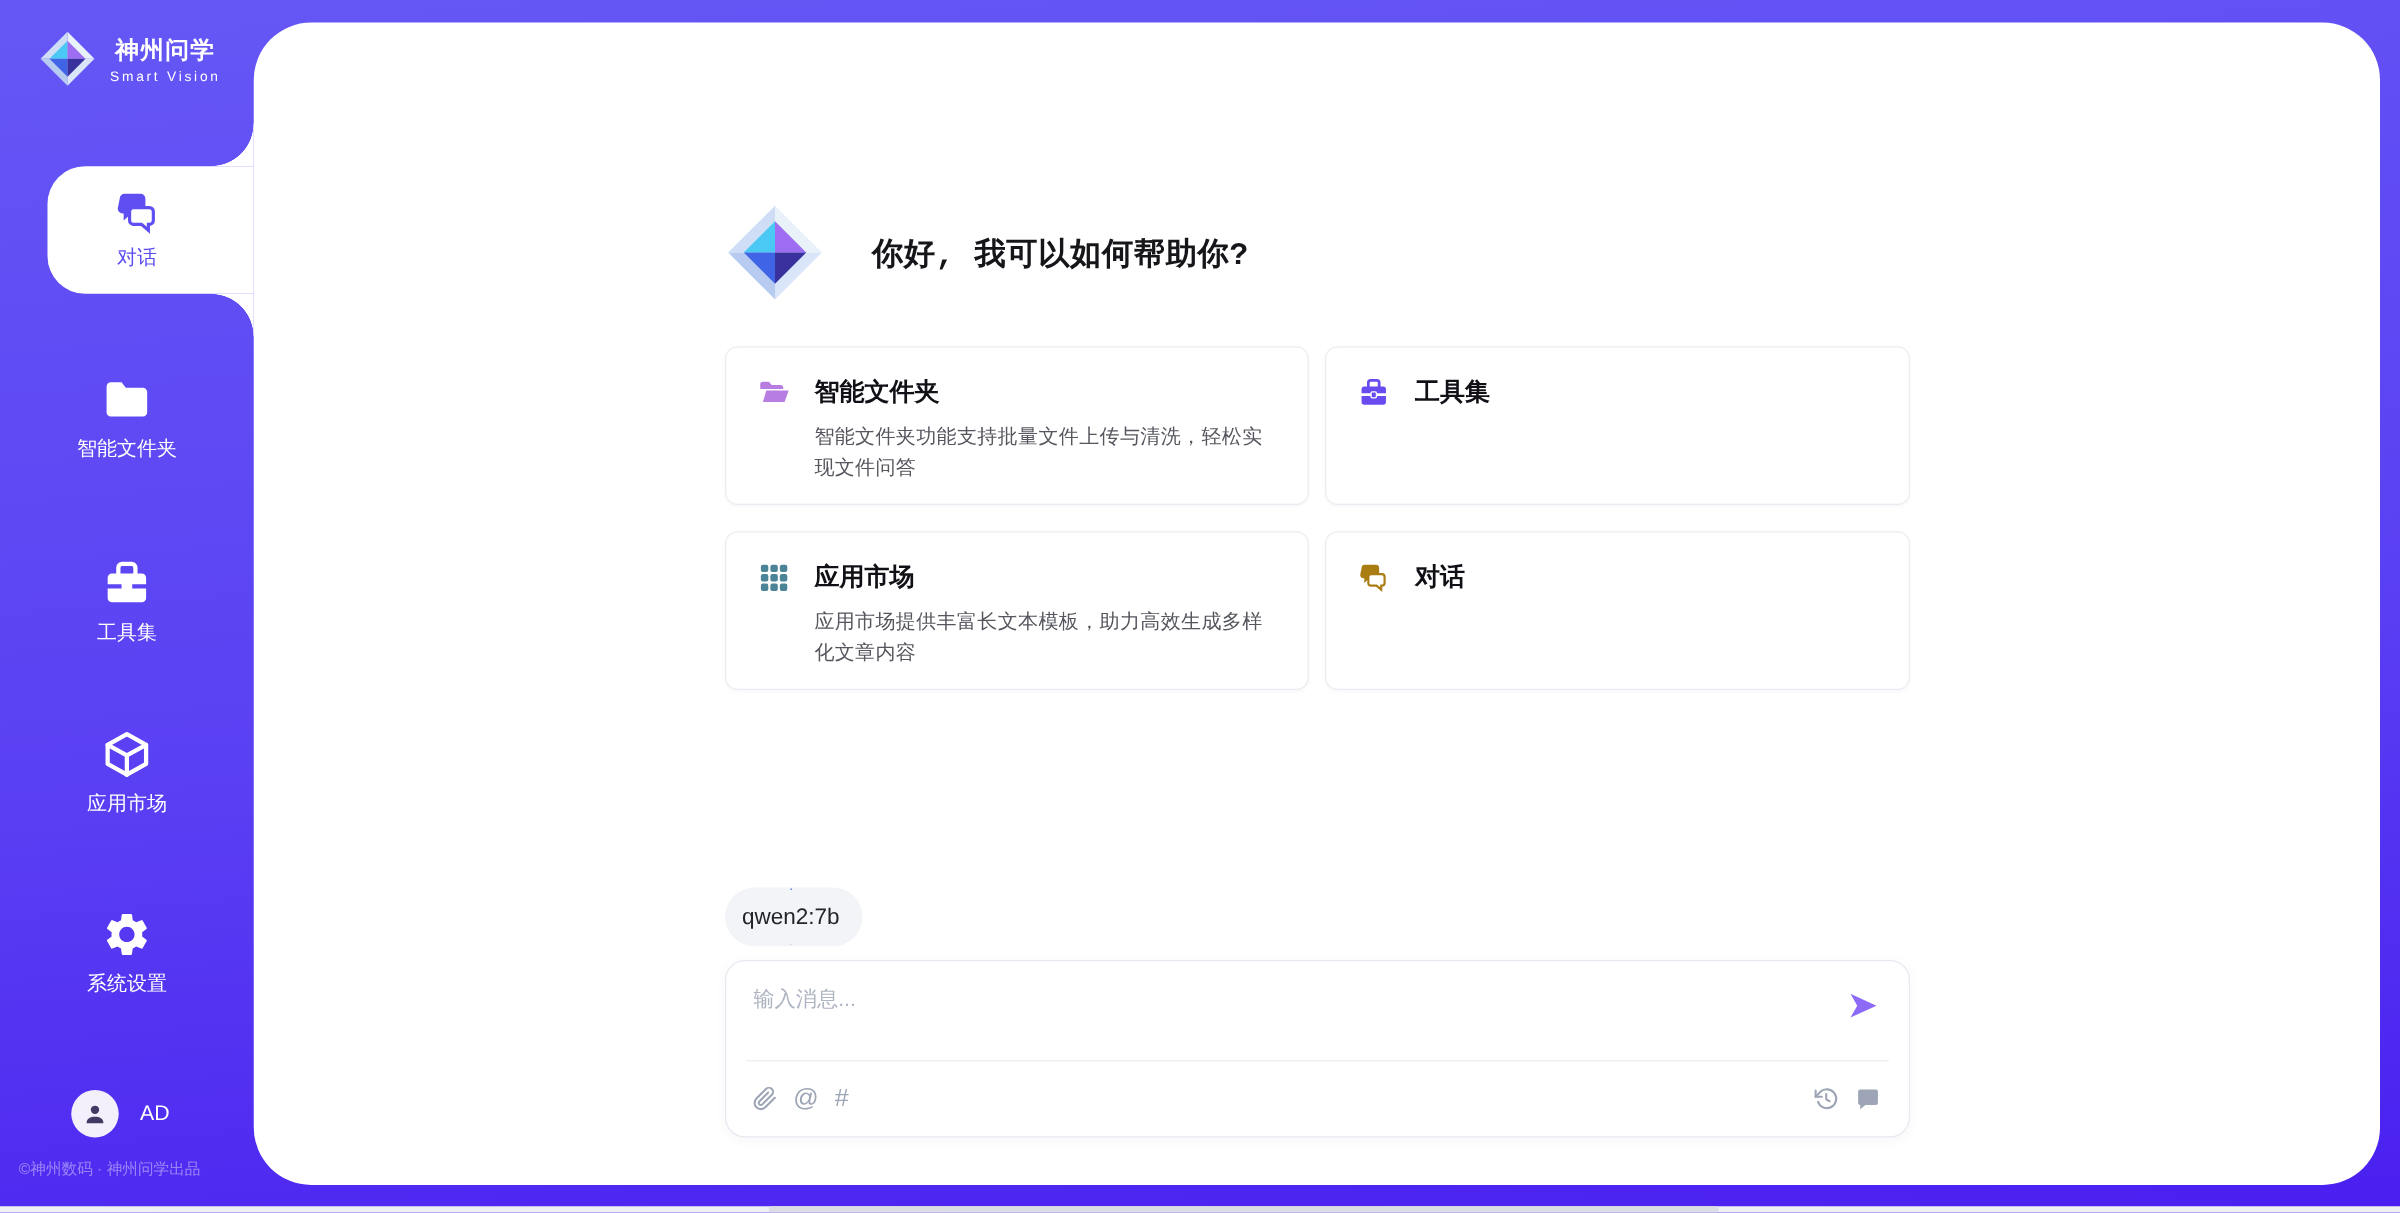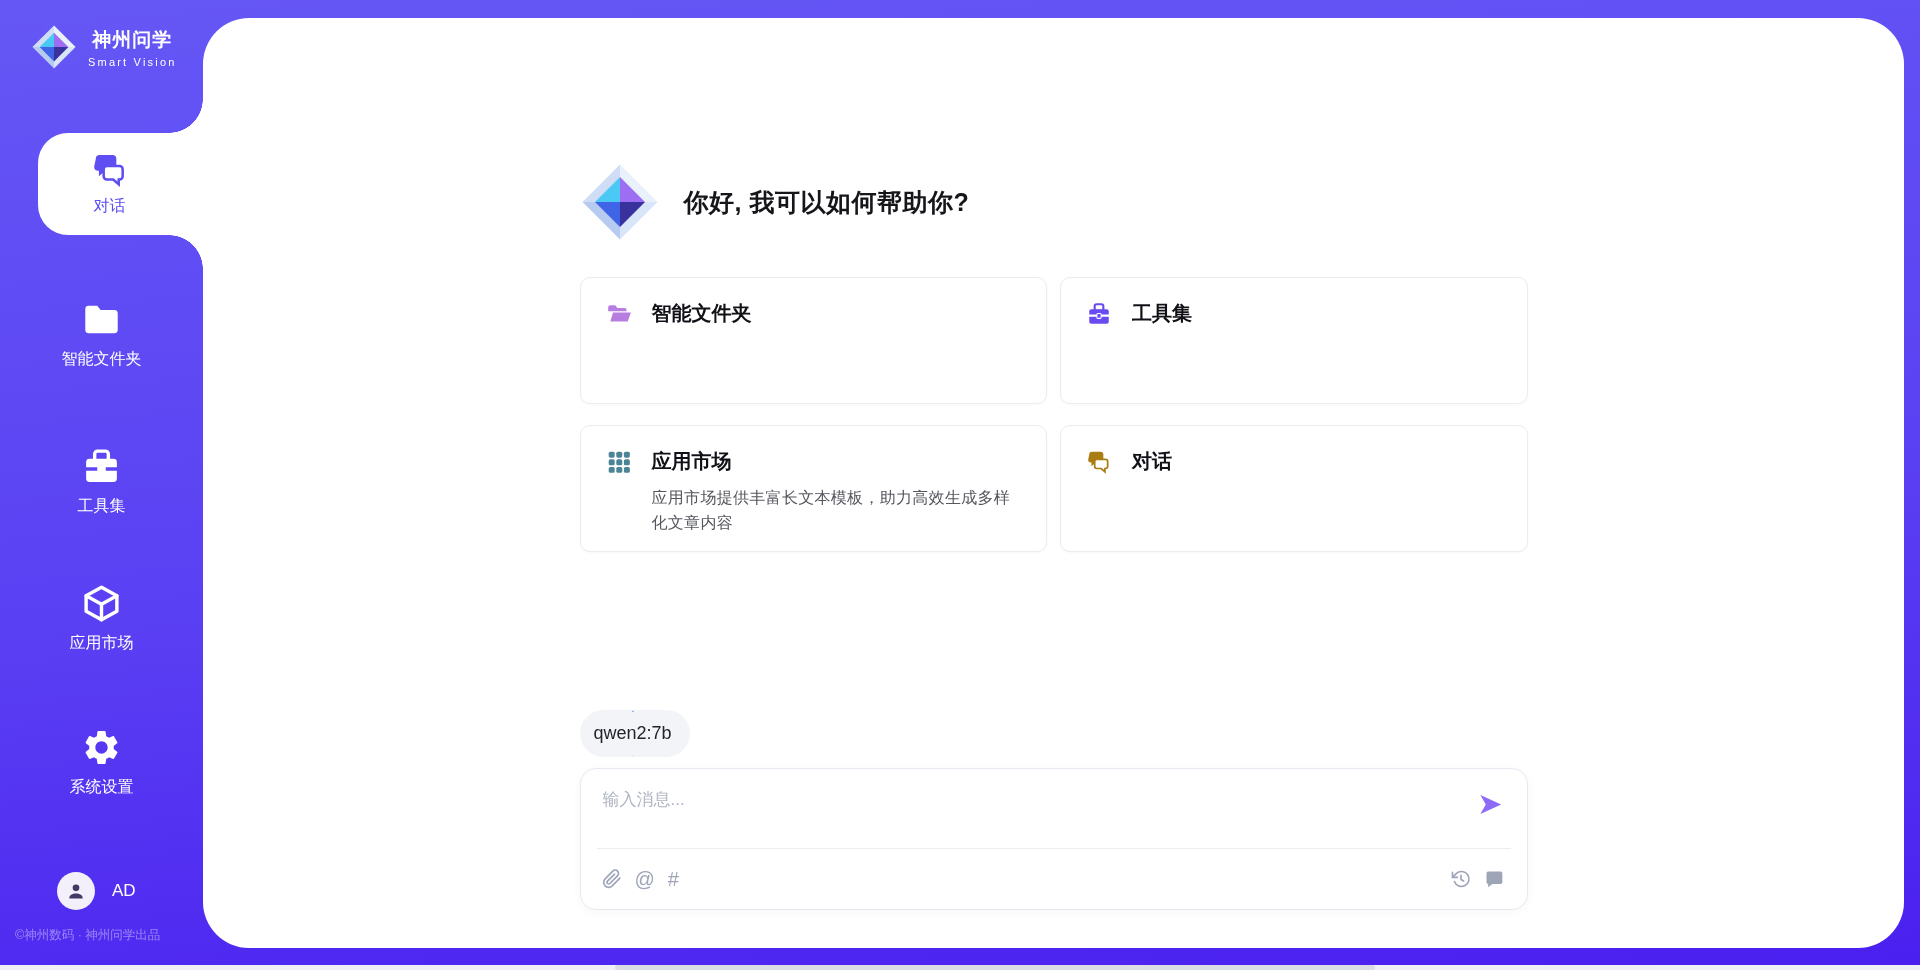--- a/index.html
+++ b/index.html
@@ -44,21 +44,21 @@
   .user-initials { color:#fff; font-size:17px; }
   .side-footer { position:absolute; top:927px; left:15px; font-size:12.5px; color:rgba(255,255,255,.42); white-space:nowrap; }
 
   
   .panel {
     position:absolute; left:203px; top:18px; right:16px; bottom:22px;
     background:#fff; border-radius:46px; overflow:hidden;
   }
   .content { position:absolute; left:50%; transform:translateX(-50%); width:948px; height:100%; }
 
-  .hero { position:absolute; top:144px; left:0; display:flex; align-items:center; gap:24px; }
+  .hero { position:absolute; top:144px; left:0; display:flex; align-items:center; gap:38px;font-family:Liberation Mono, monospace; }
   .logo-lg { width:80px; height:80px; }
   .hero h1 { font-size:25px; font-weight:700; color:#15151a; letter-spacing:.5px; }
 
   .cards { position:absolute; top:259px; left:0; width:100%; display:grid;
            grid-template-columns:1fr 1fr; column-gap:13px; row-gap:21px; }
   .card {
     height:127px; background:#fff; border:1px solid #ebecf2; border-radius:10px;
     padding:22px 26px 0 25px; cursor:pointer; box-shadow:0 1px 3px rgba(40,40,90,.03);
   }
   .card-head { display:flex; align-items:center; gap:20px; }
@@ -254,20 +254,21 @@
     </div>
 
     <div class="cards">
       <div class="card">
         <div class="card-head">
           <svg class="ico card-ico c1">
               <use href="#i-folder-open"></use>
             </svg>
           <span class="card-title">智能文件夹</span>
         </div>
+        <p class="card-desc">智能文件夹功能支持批量文件上传与清洗，轻松实现文件问答</p>
       </div>
 
       <div class="card">
         <div class="card-head">
           <svg class="ico card-ico c2">
               <use href="#i-briefcase"></use>
             </svg>
           <span class="card-title">工具集</span>
         </div>
       </div>

